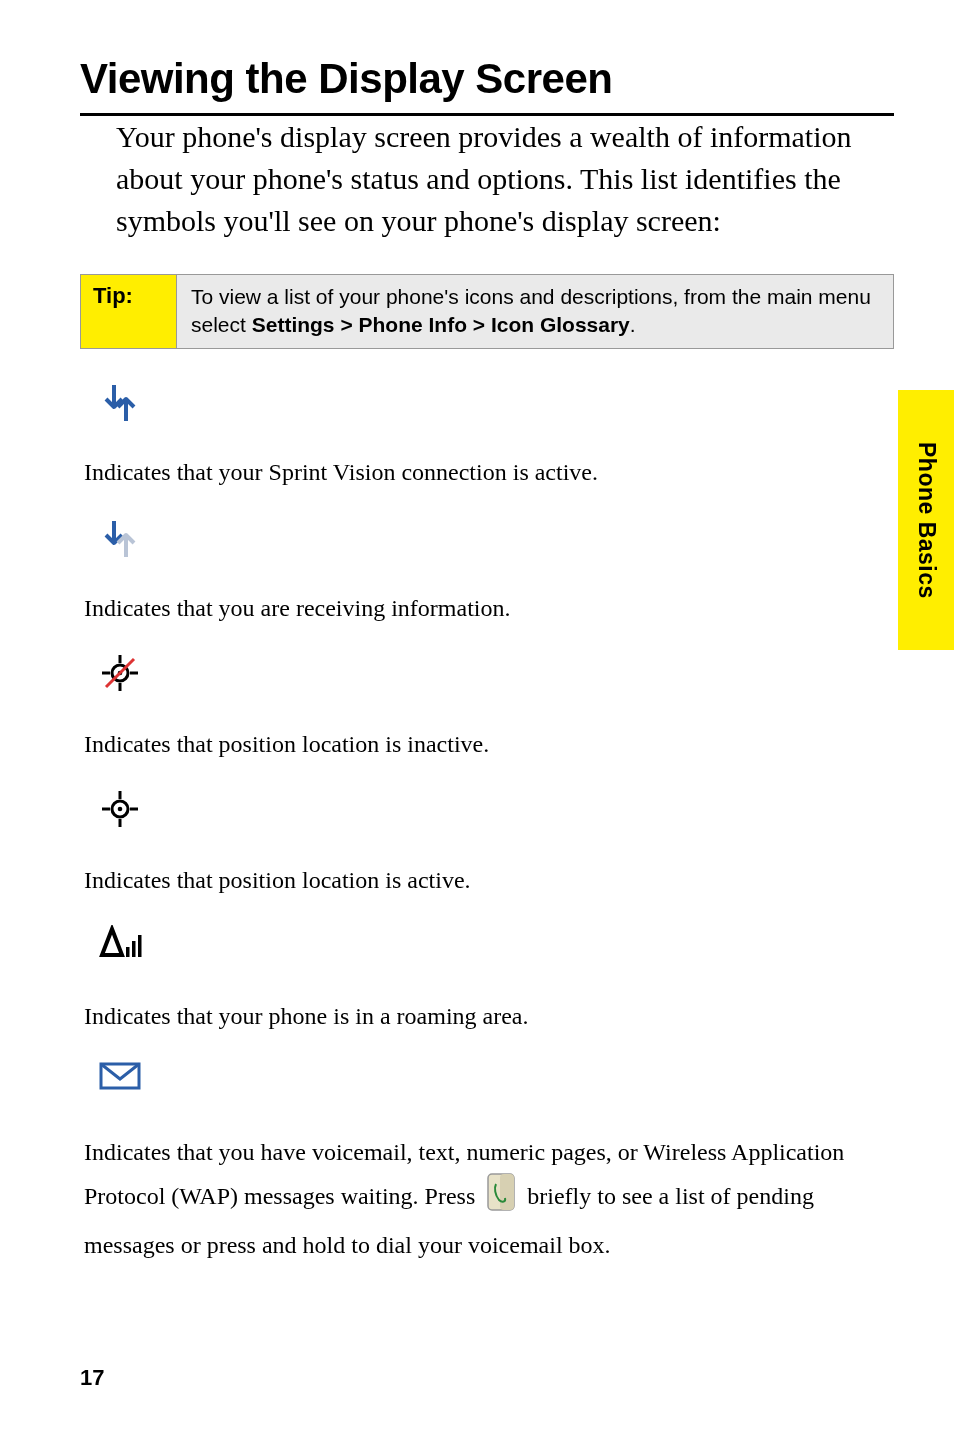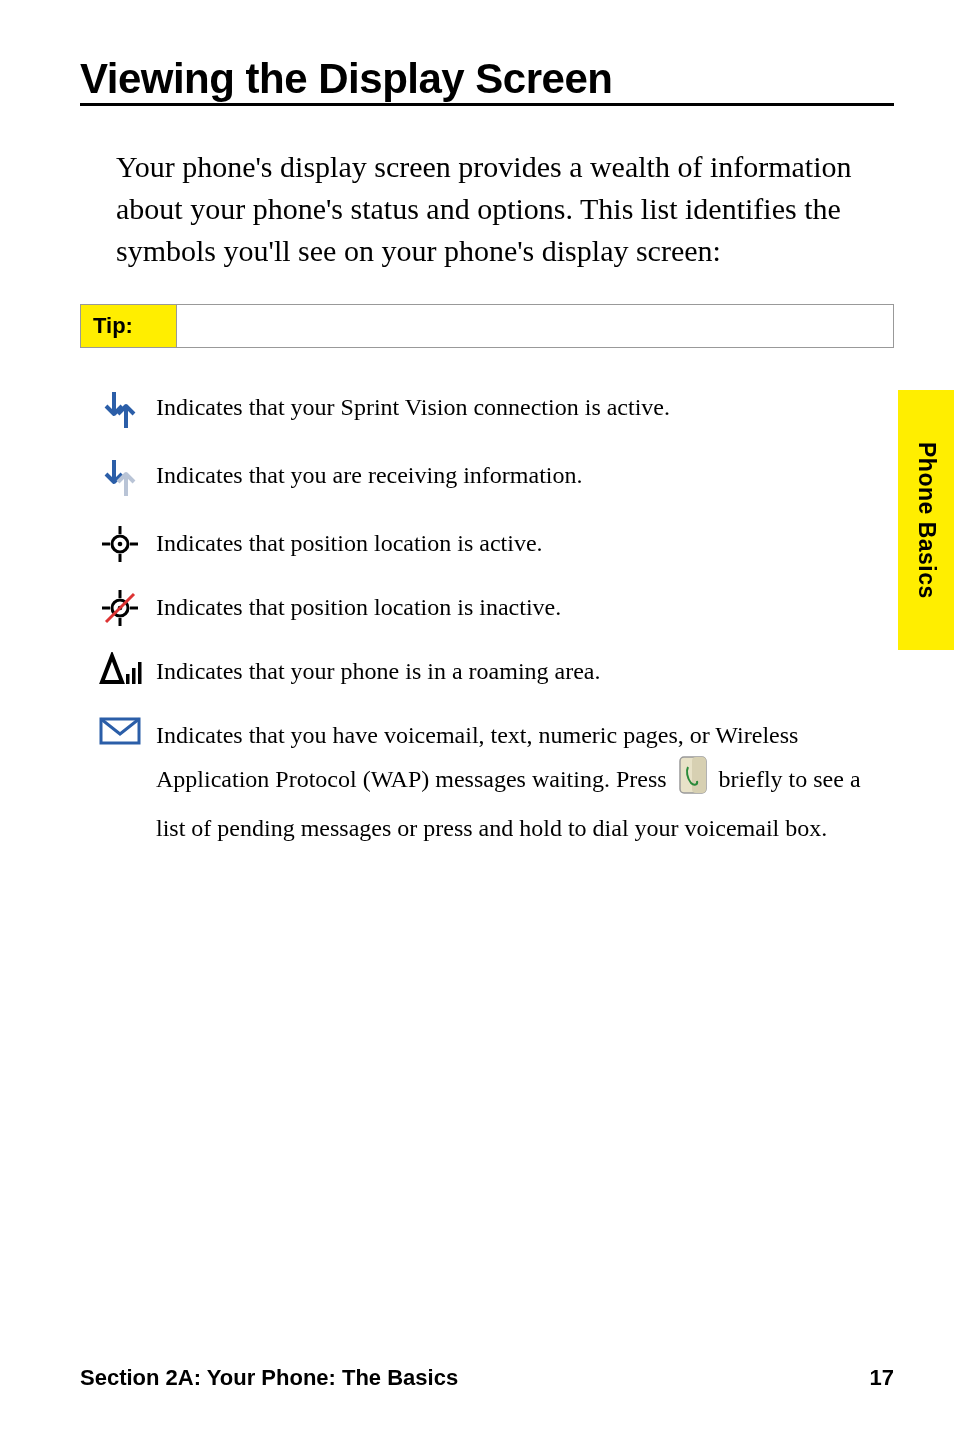--- a/index.html
+++ b/index.html
@@ -9,33 +9,33 @@
     background: #fff;
     color: #000;
     position: relative;
     padding: 55px 60px 0 80px;
   }
   .page-title {
     font-family: "Segoe UI", "Helvetica Neue", Arial, sans-serif;
     font-size: 42px;
     font-weight: 700;
     letter-spacing: -0.5px;
+    padding-bottom: 10px;
     border-bottom: 3px solid #000;
-    margin-bottom: 40px;
   }
   .intro {
     font-size: 30px;
     line-height: 1.4;
     margin-left: 36px;
     margin-bottom: 32px;
   }
   .tip-box {
     display: flex;
     border: 1px solid #999;
-    margin-bottom: 38px;
+    margin-bottom: 30px;
     font-family: "Segoe UI", "Helvetica Neue", Arial, sans-serif;
   }
   .tip-label {
     background: #ffee00;
     padding: 8px 12px;
     font-weight: 700;
     font-size: 22px;
     width: 96px;
     border-right: 1px solid #999;
   }
@@ -45,20 +45,21 @@
     font-size: 21px;
     line-height: 1.35;
     flex: 1;
   }
   .tip-body .bold { font-weight: 700; }
   .glossary { margin-left: 4px; padding-right: 10px; }
   .item {
     display: flex;
     align-items: flex-start;
     margin-bottom: 22px;
+    flex-direction: column;
   }
   .icon-col {
     width: 72px;
     flex: 0 0 72px;
     display: flex;
     justify-content: center;
     padding-top: 2px;
   }
   .icon-col svg { display: block; }
   .desc {
@@ -104,20 +105,23 @@
 </style>
 </head>
 <body>
 
 <h1 class="page-title">Viewing the Display Screen</h1>
 
 <p class="intro">Your phone's display screen provides a wealth of information about your phone's status and options. This list identifies the symbols you'll see on your phone's display screen:</p>
 
 <div class="tip-box">
   <div class="tip-label">Tip:</div>
+  <div class="tip-body">
+    <span>To view a list of your phone's icons and descriptions, from the main menu select </span><span class="bold">Settings &gt; Phone Info &gt; Icon Glossary</span><span>.</span>
+  </div>
 </div>
 
 <div class="glossary">
 
   <div class="item">
     <div class="icon-col">
       <svg width="40" height="44" viewBox="0 0 40 44">
         <g stroke="#2b5ea8" stroke-width="4" fill="#2b5ea8" stroke-linejoin="round">
           <path d="M14 4 L14 26 L6 18 M14 26 L22 18" fill="none"></path>
           <path d="M26 40 L26 18 L18 26 M26 18 L34 26" fill="none"></path>
@@ -133,48 +137,48 @@
       <svg width="40" height="44" viewBox="0 0 40 44">
         <g stroke-width="4" stroke-linejoin="round" fill="none">
           <path d="M14 4 L14 26 L6 18 M14 26 L22 18" stroke="#2b5ea8"></path>
           <path d="M26 40 L26 18 L18 26 M26 18 L34 26" stroke="#b9c4d6"></path>
         </g>
       </svg>
     </div>
     <div class="desc">Indicates that you are receiving information.</div>
   </div>
 
-
-  <div class="item">
-    <div class="icon-col">
-      <svg width="40" height="40" viewBox="0 0 40 40">
-        <circle cx="20" cy="20" r="8" fill="none" stroke="#000" stroke-width="3"></circle>
-        <circle cx="20" cy="20" r="2.3" fill="#000"></circle>
-        <line x1="20" y1="2" x2="20" y2="10" stroke="#000" stroke-width="3"></line>
-        <line x1="20" y1="30" x2="20" y2="38" stroke="#000" stroke-width="3"></line>
-        <line x1="2" y1="20" x2="10" y2="20" stroke="#000" stroke-width="3"></line>
-        <line x1="30" y1="20" x2="38" y2="20" stroke="#000" stroke-width="3"></line>
-      </svg>
-    </div>
-    <div class="desc">Indicates that position location is active.</div>
-  </div>
 
   <div class="item">
     <div class="icon-col">
       <svg width="40" height="40" viewBox="0 0 40 40">
         <circle cx="20" cy="20" r="8" fill="none" stroke="#000" stroke-width="3"></circle>
         <circle cx="20" cy="20" r="2.3" fill="#000"></circle>
         <line x1="20" y1="2" x2="20" y2="10" stroke="#000" stroke-width="3"></line>
         <line x1="20" y1="30" x2="20" y2="38" stroke="#000" stroke-width="3"></line>
         <line x1="2" y1="20" x2="10" y2="20" stroke="#000" stroke-width="3"></line>
         <line x1="30" y1="20" x2="38" y2="20" stroke="#000" stroke-width="3"></line>
         <line x1="6" y1="34" x2="34" y2="6" stroke="#d33" stroke-width="3"></line>
       </svg>
     </div>
     <div class="desc">Indicates that position location is inactive.</div>
+  </div>
+
+  <div class="item">
+    <div class="icon-col">
+      <svg width="40" height="40" viewBox="0 0 40 40">
+        <circle cx="20" cy="20" r="8" fill="none" stroke="#000" stroke-width="3"></circle>
+        <circle cx="20" cy="20" r="2.3" fill="#000"></circle>
+        <line x1="20" y1="2" x2="20" y2="10" stroke="#000" stroke-width="3"></line>
+        <line x1="20" y1="30" x2="20" y2="38" stroke="#000" stroke-width="3"></line>
+        <line x1="2" y1="20" x2="10" y2="20" stroke="#000" stroke-width="3"></line>
+        <line x1="30" y1="20" x2="38" y2="20" stroke="#000" stroke-width="3"></line>
+      </svg>
+    </div>
+    <div class="desc">Indicates that position location is active.</div>
   </div>
 
 
   <div class="item gap-large">
     <div class="icon-col">
       <svg width="44" height="40" viewBox="0 0 44 40">
         <path d="M14 4 L24 30 L4 30 Z" fill="none" stroke="#000" stroke-width="4" stroke-linejoin="miter"></path>
         <rect x="28" y="22" width="3.5" height="10" fill="#000"></rect>
         <rect x="34" y="16" width="3.5" height="16" fill="#000"></rect>
         <rect x="40" y="10" width="3.5" height="22" fill="#000"></rect>
@@ -203,15 +207,14 @@
     </div>
   </div>
 
 </div>
 
 <div class="side-tab">
   <span>Phone Basics</span>
 </div>
 
 <div class="footer">
-  <span>Section 2A: Your Phone: The Basics</span>
   <span>17</span>
 </div>
 
 </body></html>

